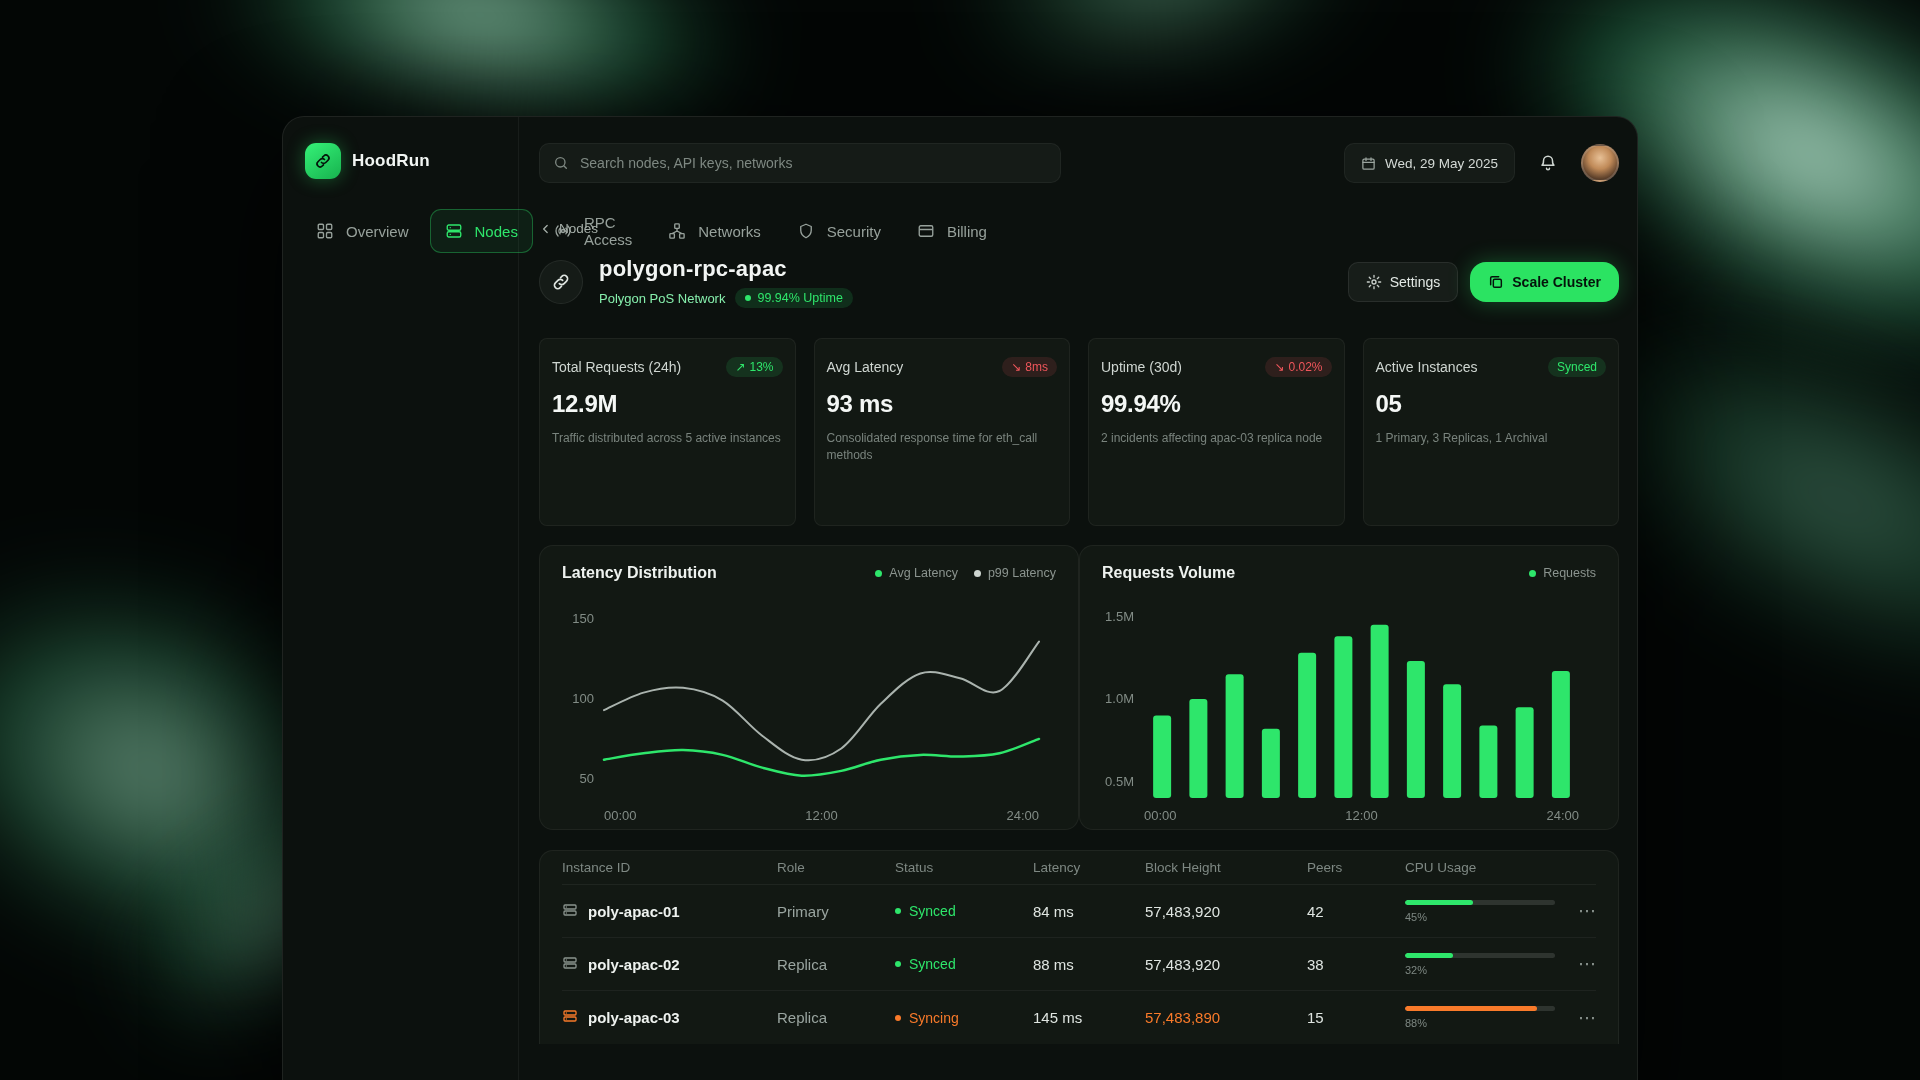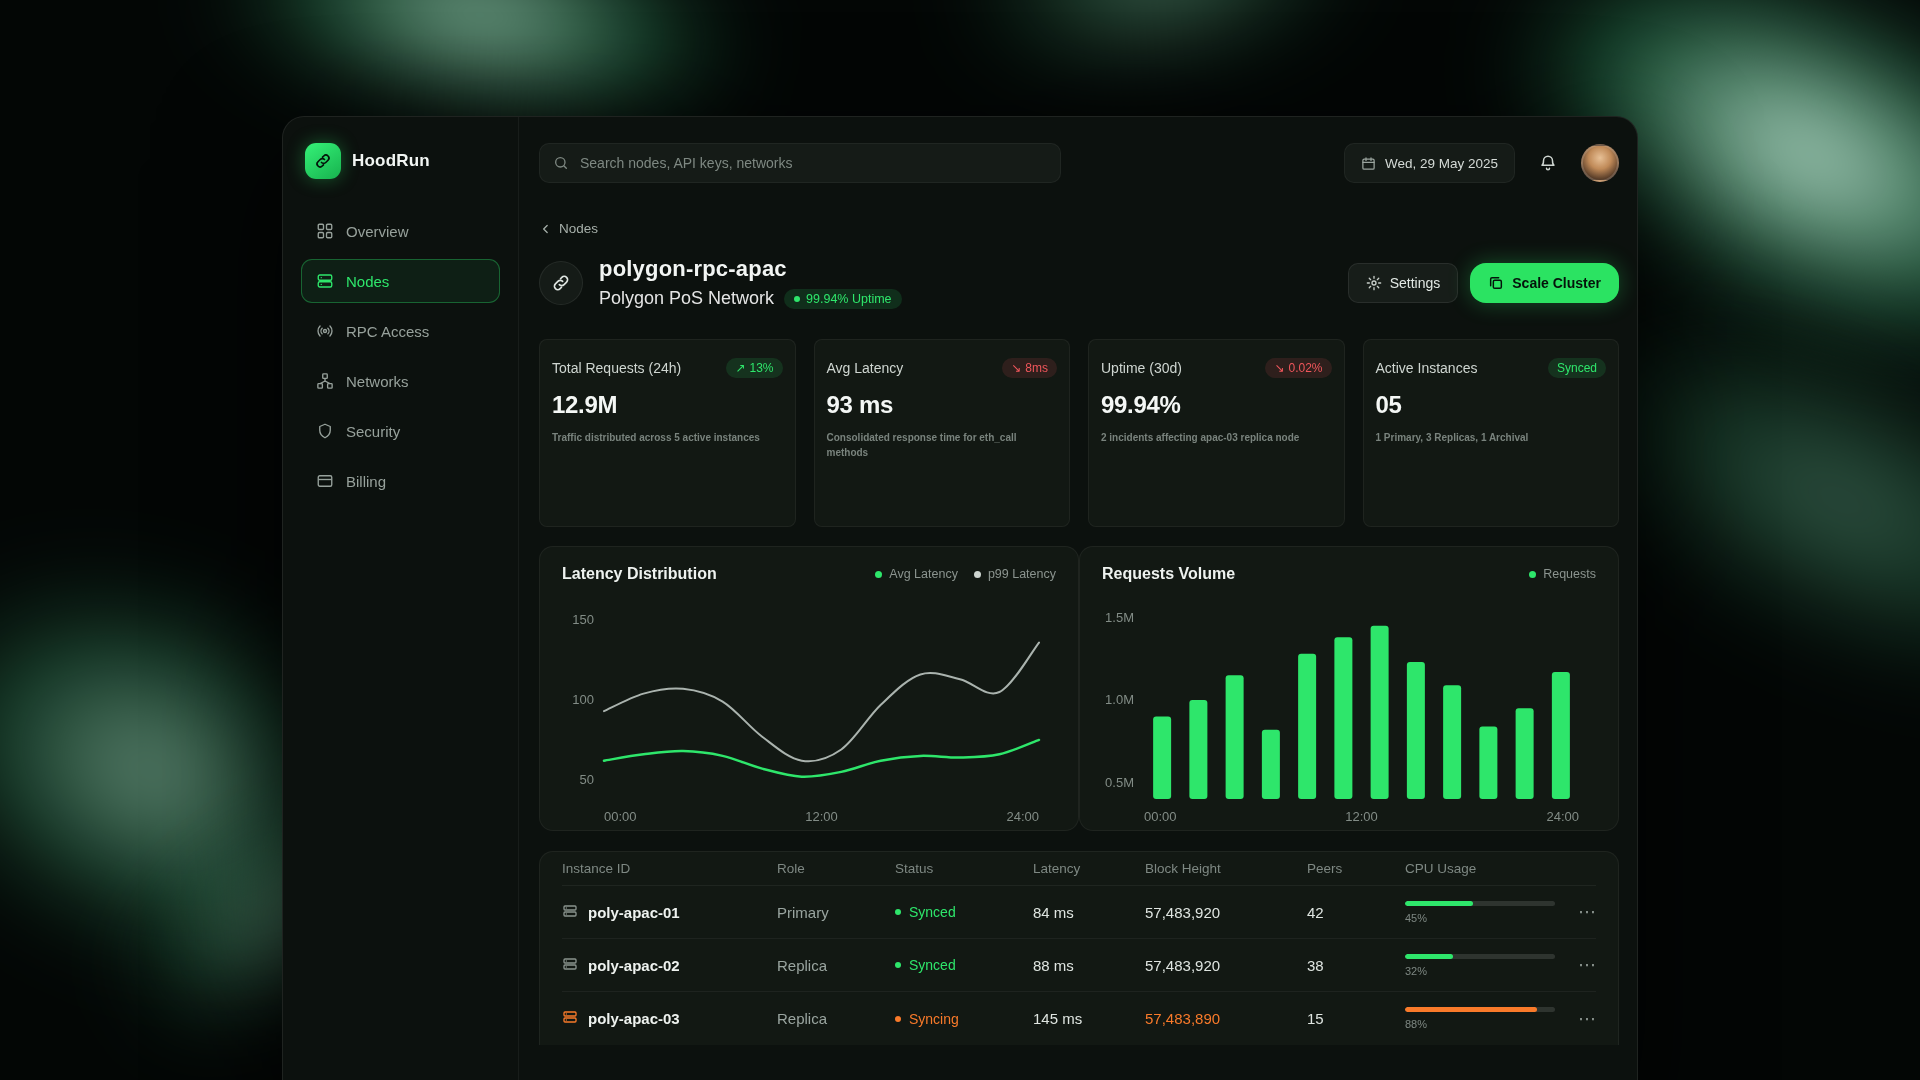--- a/index.html
+++ b/index.html
@@ -29,21 +29,21 @@
   }
 
   
   .sidebar { width:236px; flex:0 0 236px; border-right:1px solid rgba(255,255,255,.05); padding:26px 18px; }
   .logo-row { display:flex; align-items:center; gap:11px; padding:0 4px; margin-bottom:30px; }
   .logo-badge { width:36px; height:36px; border-radius:11px; background:linear-gradient(145deg,#35f278,#17b24e);
     display:flex; align-items:center; justify-content:center; color:#04130a;
     box-shadow:0 0 18px rgba(46,230,107,.35); }
   .logo-badge svg { width:18px; height:18px; }
   .brand-name { font-size:17px; font-weight:700; color:#f2f6f3; letter-spacing:.2px; }
-  .nav { display:flex; flex-direction:column; gap:6px; }
+  .nav { display:flex; flex-direction:row; gap:6px; }
   .nav-item { display:flex; align-items:center; gap:12px; height:44px; padding:0 14px; border-radius:11px;
     color:#97a19b; border:1px solid transparent; cursor:pointer; }
   .nav-item.active { background:rgba(46,230,107,.07); border-color:rgba(46,230,107,.35); color:#2ee66b; }
   .nav-ic { width:18px; height:18px; display:flex; }
   .nav-ic svg { width:18px; height:18px; }
   .nav-label { font-size:15px; }
 
   
   .main { flex:1; display:flex; flex-direction:column; padding:26px 18px 0 20px; min-width:0; }
   .topbar { display:flex; align-items:center; justify-content:space-between; margin-bottom:38px; }
@@ -68,21 +68,21 @@
     cursor:pointer; width:max-content; }
   .breadcrumb svg { width:14px; height:14px; }
 
   .page-head { display:flex; align-items:center; justify-content:space-between; margin-bottom:30px; }
   .ph-left { display:flex; align-items:center; gap:16px; }
   .ph-icon { width:44px; height:44px; border-radius:50%; background:#151b17; border:1px solid rgba(255,255,255,.07);
     display:flex; align-items:center; justify-content:center; color:#dfe5e1; }
   .ph-icon svg { width:20px; height:20px; }
   .ph-title { font-size:22px; font-weight:700; color:#f2f5f3; letter-spacing:.2px; }
   .ph-sub { display:flex; align-items:center; gap:10px; margin-top:6px; }
-  .net-name { font-size:18px; color:#e5e5e5; }
+  .net-name { font-size:13px; color:#86efac; }
   .badge-uptime { display:flex; align-items:center; gap:6px; background:rgba(46,230,107,.14); color:#2ee66b;
     font-size:12.5px; padding:3px 10px; border-radius:999px; }
   .dot { width:6px; height:6px; border-radius:50%; background:currentColor; display:inline-block; }
   .ph-actions { display:flex; align-items:center; gap:12px; }
   .btn-ghost { display:flex; align-items:center; gap:8px; height:40px; padding:0 17px; background:#171d19;
     border:1px solid rgba(255,255,255,.08); border-radius:10px; color:#e2e8e4; font-size:14px; cursor:pointer;
     font-family:"Liberation Sans", sans-serif; }
   .btn-ghost svg { width:16px; height:16px; color:#c7cec9; }
   .btn-primary { display:flex; align-items:center; gap:8px; height:40px; padding:0 18px; background:#2be362;
     border:none; border-radius:16px; color:#05130b; font-size:14px; font-weight:700; cursor:pointer;
@@ -92,21 +92,21 @@
   
   .stats-grid { display:grid; grid-template-columns:repeat(4,1fr); gap:18px; margin-bottom:19px; }
   .stat-card { height:188px; background:#121813; border:1px solid rgba(255,255,255,.055); border-radius:8px;
     padding:18px 12px; }
   .sc-top { display:flex; align-items:center; justify-content:space-between; }
   .sc-title { font-size:14px; color:#cfd6d1; }
   .pill { font-size:12px; padding:3px 9px; border-radius:999px; display:flex; align-items:center; gap:4px; }
   .pill.green { background:rgba(46,230,107,.13); color:#2ee66b; }
   .pill.red { background:rgba(240,86,91,.13); color:#f0565b; }
   .sc-value { font-size:24px; font-weight:700; color:#f4f7f5; margin-top:13px; letter-spacing:-.3px; }
-  .sc-desc { font-size:10px; color:#79837d; line-height:1.45; margin-top:12px;font-weight:bold; }
+  .sc-desc { font-size:12px; color:#79837d; line-height:1.45; margin-top:12px; }
 
   
   .charts-grid { display:grid; grid-template-columns:1fr 1fr; margin-bottom:20px; }
   .chart-card { height:285px; background:#121813; border:1px solid rgba(255,255,255,.055); border-radius:14px;
     padding:18px 22px 14px; display:flex; flex-direction:column; }
   .cc-head { display:flex; align-items:center; justify-content:space-between; }
   .cc-title { font-size:16px; font-weight:700; color:#eef2ef; }
   .legend { display:flex; align-items:center; gap:16px; }
   .legend-item { display:flex; align-items:center; gap:7px; font-size:12.5px; color:#8b948f; }
   .legend-dot { width:7px; height:7px; border-radius:50%; }

